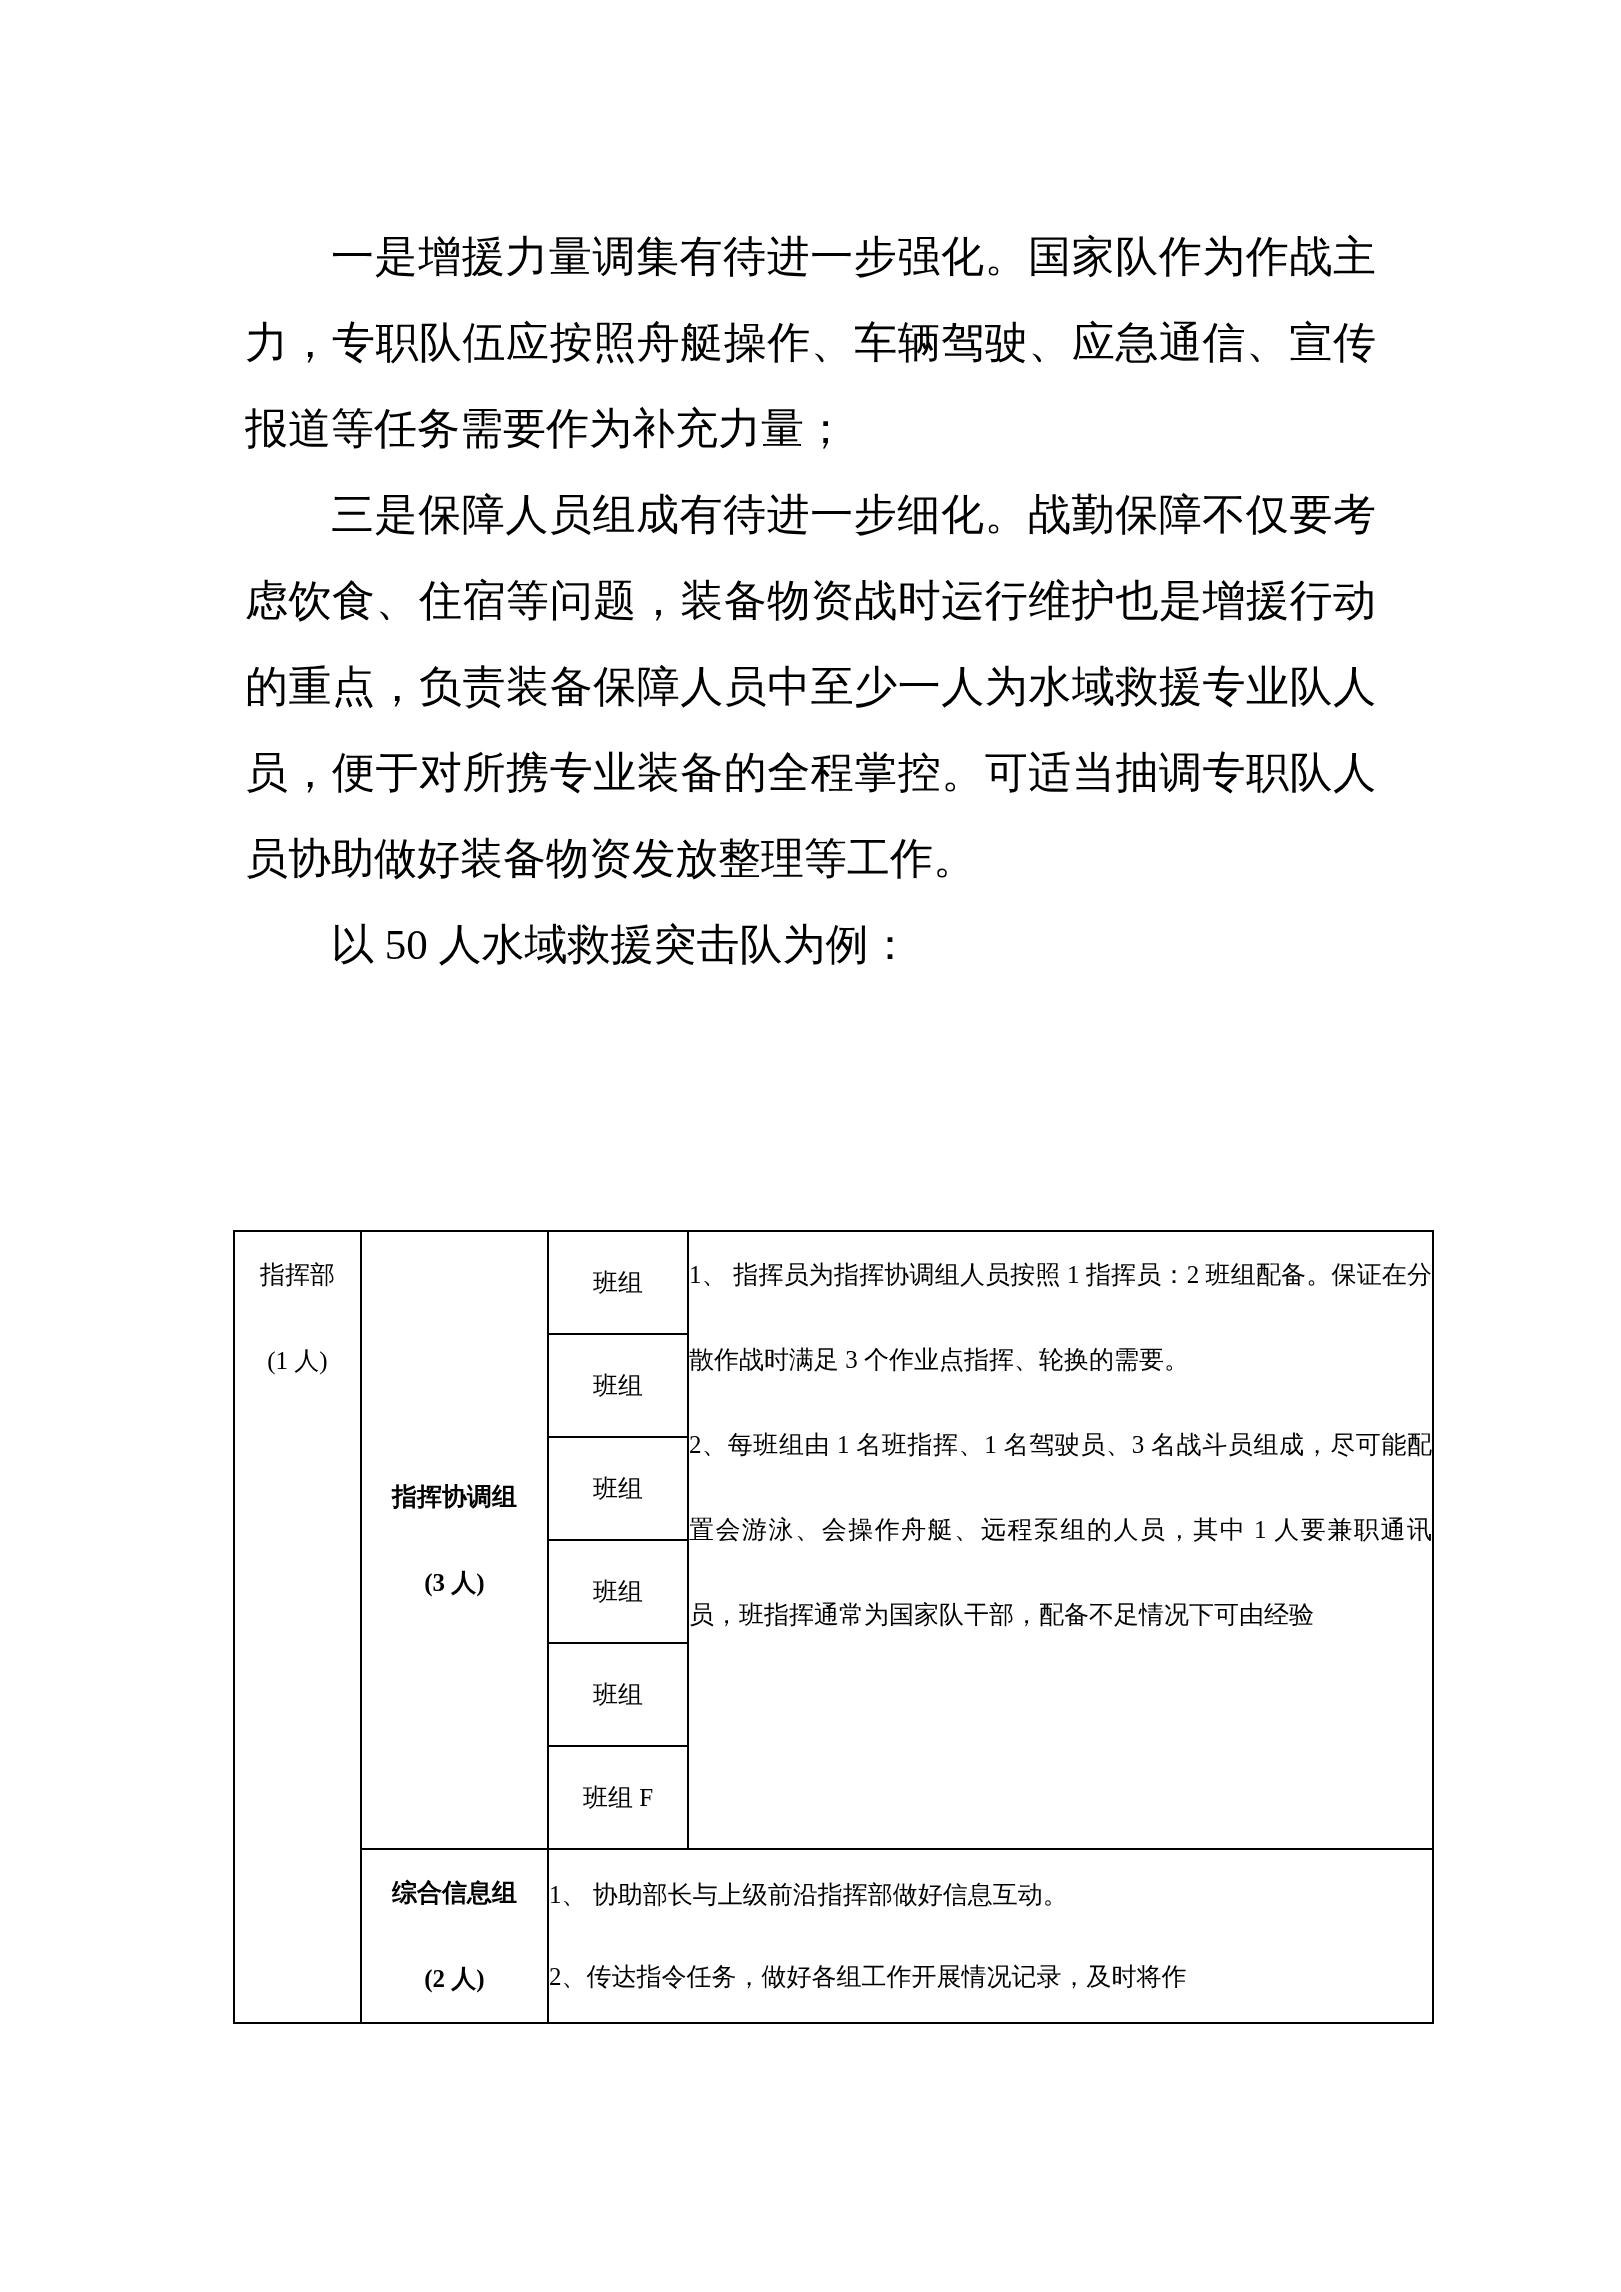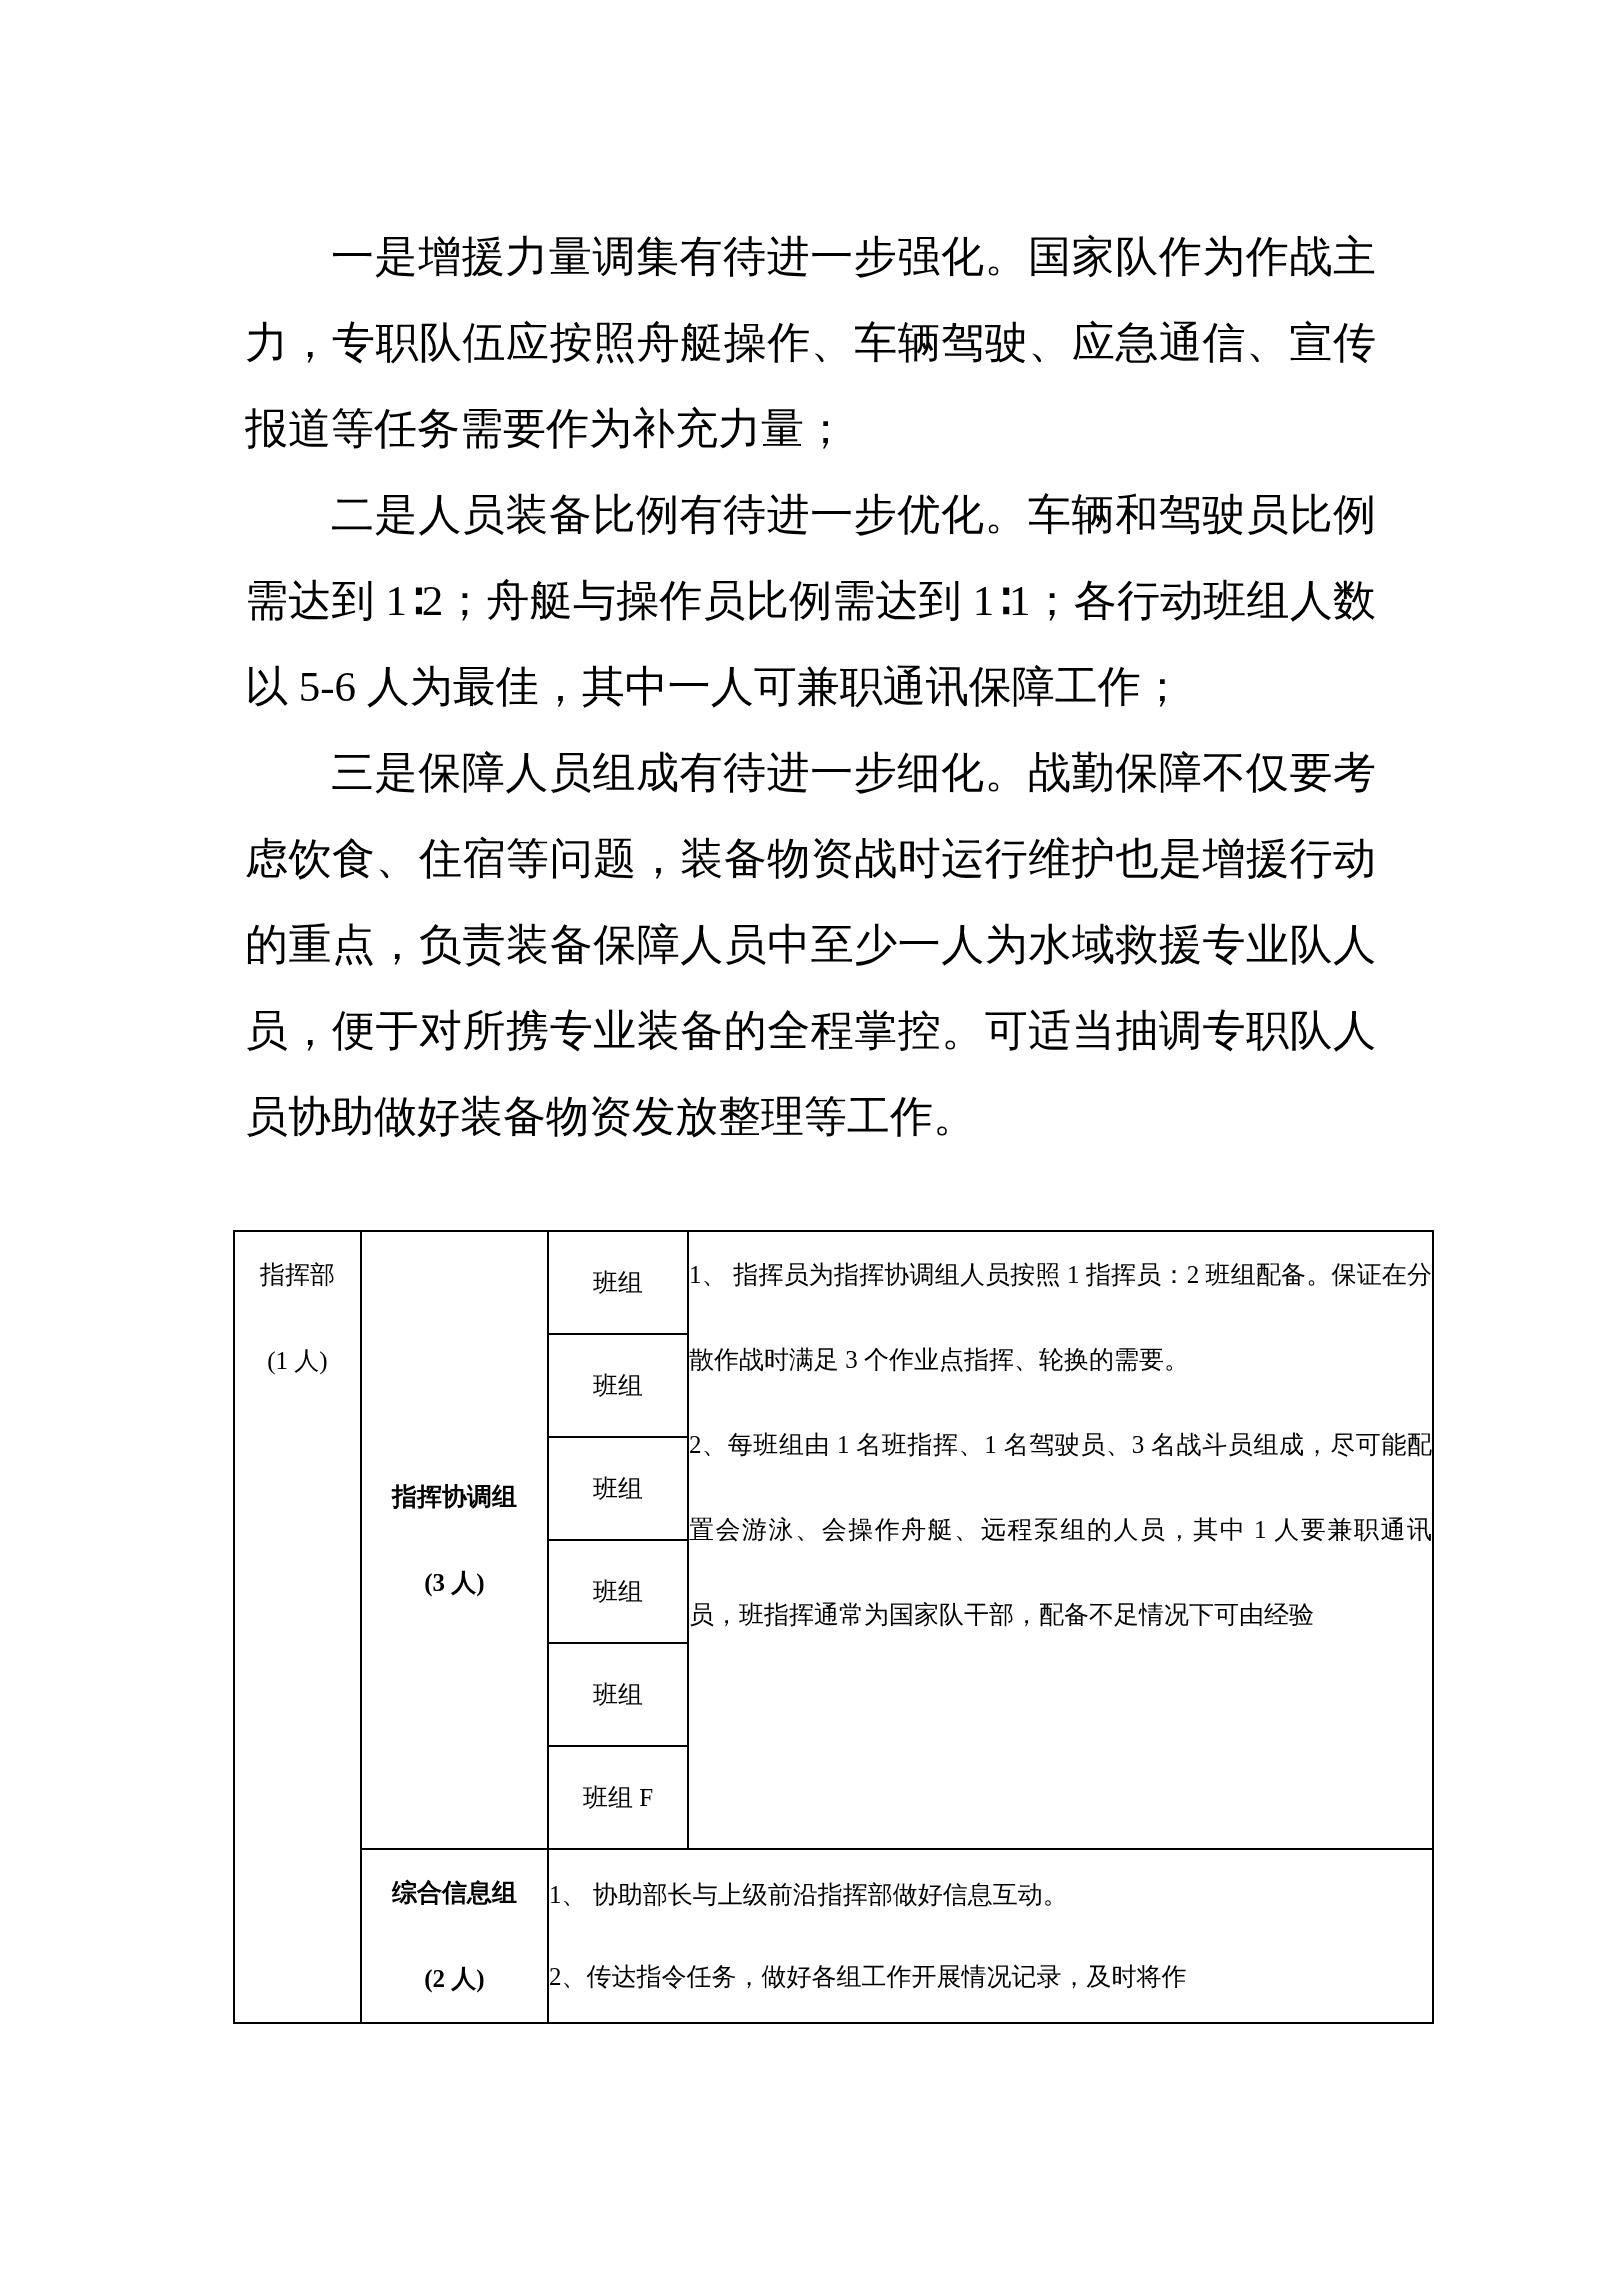--- a/index.html
+++ b/index.html
@@ -89,22 +89,22 @@
     word-break: break-all;
   }
 </style>
 </head>
 <body>
 
 <div class="page">
 
   <div class="body-text">
     <p>一是增援力量调集有待进一步强化。国家队作为作战主力，专职队伍应按照舟艇操作、车辆驾驶、应急通信、宣传报道等任务需要作为补充力量；</p>
-    <p>二是人员装备比例有待进一步优化。车辆和驾驶员比例需达到 1∶2；舟艇与操作员比例需达到 1∶1；各行动班组人数以 5-6 人为最佳，其中一人可兼职通讯保障工作；</p>
     <p>三是保障人员组成有待进一步细化。战勤保障不仅要考虑饮食、住宿等问题，装备物资战时运行维护也是增援行动的重点，负责装备保障人员中至少一人为水域救援专业队人员，便于对所携专业装备的全程掌控。可适当抽调专职队人员协助做好装备物资发放整理等工作。</p>
+    <p>以 50 人水域救援突击队为例：</p>
   </div>
 
   <table class="org-table">
     <colgroup>
       <col style="width:127px">
       <col style="width:187px">
       <col style="width:140px">
       <col style="width:745px">
     </colgroup>
     <tbody>

